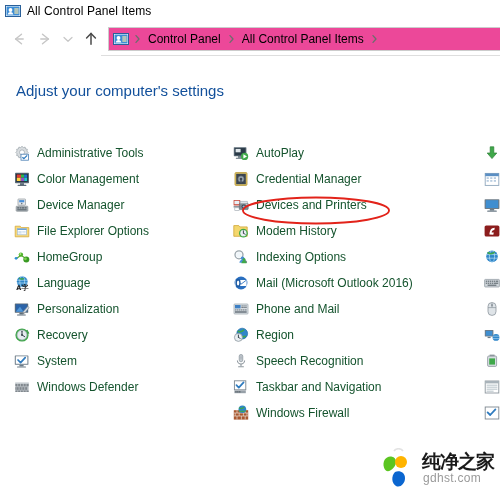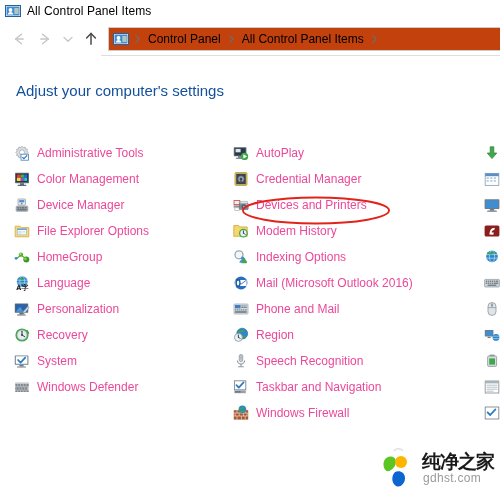--- a/index.html
+++ b/index.html
@@ -55,21 +55,21 @@
   .navbtn svg { display: block; }
   .navbtn.small { width: 20px; }
 
   .addressbar {
     flex: 1 1 auto;
     height: 24px;
     margin-left: 4px;
     margin-right: 0;
     border: 1px solid #cccccc;
     border-right: none;
-    background: #c2410c;
+    background: #ec4899;
     display: flex;
     align-items: center;
     padding-left: 4px;
     box-sizing: border-box;
   }
   .addr-icon {
     width: 16px;
     height: 16px;
     flex: 0 0 auto;
     margin-right: 2px;
@@ -130,21 +130,21 @@
     white-space: nowrap;
   }
   .cp-icon {
     width: 16px;
     height: 16px;
     flex: 0 0 auto;
     margin-right: 7px;
   }
   .cp-label {
     font-size: 12px;
-    color: #ec4899;
+    color: #14532d;
     text-align: right;
   }
 
   
   .annot-ellipse {
     position: absolute;
     left: 241px;
     top: 196px;
     width: 150px;
     height: 29px;

